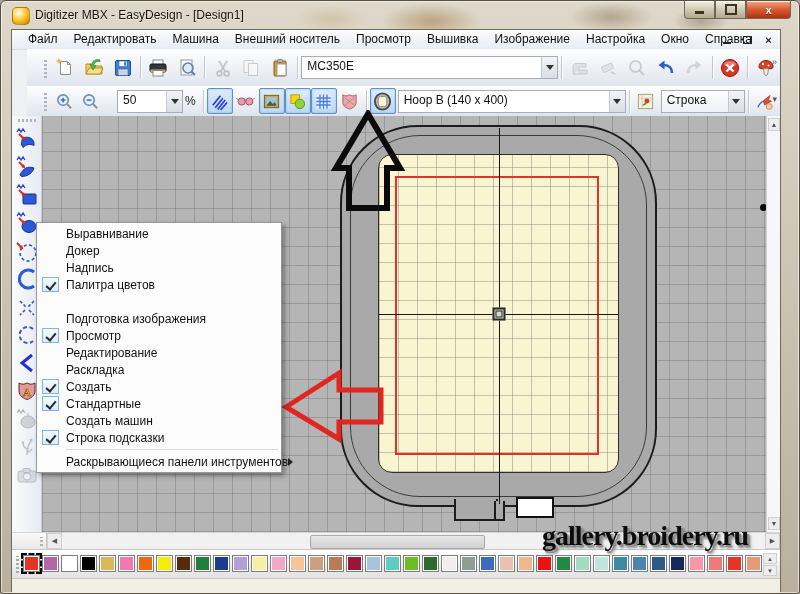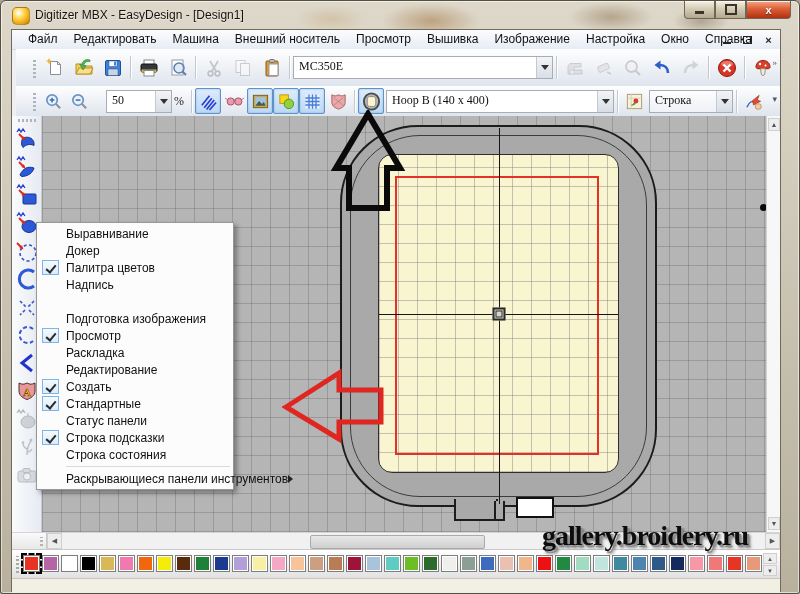--- a/index.html
+++ b/index.html
@@ -30,21 +30,21 @@
 
   
   .menubar{position:absolute;left:0;top:0;right:0;height:19px;background:linear-gradient(#fbfcfe,#e7ecf4);border-bottom:1px solid #d7dce4;display:flex;align-items:flex-end;padding-left:8px;font-size:12px;color:#111;}
   .mb-item{padding:0 8px;line-height:19px;white-space:nowrap;}
   .mdi-buttons{position:absolute;right:4px;top:3px;display:flex;gap:6px;align-items:center;}
   .mdi-btn{width:15px;height:13px;display:flex;align-items:center;justify-content:center;color:#222;font-size:11px;font-weight:bold;}
   .mdi-min{width:8px;height:2px;background:#222;margin-top:7px;}
   .mdi-restore{width:7px;height:6px;border:1.5px solid #222;}
 
   
-  .toolbar{position:absolute;left:4px;right:0;background:linear-gradient(#fdfefe,#edf0f5 55%,#dfe5ee);display:flex;align-items:center;padding-left:16px;font-family:Liberation Serif, serif;}
+  .toolbar{position:absolute;left:15px;right:0;background:linear-gradient(#fdfefe,#edf0f5 55%,#dfe5ee);display:flex;align-items:center;padding-left:16px;}
   .tb1{top:19px;height:37px;border-bottom:1px solid #cfd5dd;}
   .tb2{top:56px;height:30px;border-bottom:1px solid #979da6;}
   .grip{width:3px;height:20px;margin:0 4px 0 1px;background:repeating-linear-gradient(0deg,#aeb5bf 0 2px,transparent 2px 4px);}
   .tbtn{width:27px;height:27px;display:flex;align-items:center;justify-content:center;border:1px solid transparent;border-radius:2px;}
   .tb2 .tbtn{width:24px;height:24px;}
   .tbtn.pressed{background:linear-gradient(#dcecfb,#bcd9f5);border-color:#5f92c8;box-shadow:inset 0 0 2px rgba(40,90,150,.35);}
   .tbtn.disabled{opacity:.45;filter:grayscale(.6);}
   .tsep{width:1px;height:23px;background:#c2c8d1;margin:0 3px;box-shadow:1px 0 0 #fff;}
   .combo{height:21px;background:#fff;border:1px solid #a9acb2;display:flex;align-items:stretch;font-size:12px;color:#111;}
   .combo-text{flex:1;padding:2px 5px 0;white-space:nowrap;overflow:hidden;}
@@ -97,21 +97,21 @@
   .pal-grip{position:absolute;left:4px;top:6px;width:3px;height:17px;background:repeating-linear-gradient(0deg,#a8a8a8 0 2px,transparent 2px 4px);}
   .swatches{position:absolute;left:11px;top:5px;display:flex;gap:2px;}
   .swatch{width:17px;height:17px;border:1px solid #7e7e7e;box-sizing:border-box;box-shadow:inset 0 0 0 1px #fff;}
   .swatch.selected{outline:2px dashed #000;outline-offset:0px;}
   .pal-spin{position:absolute;right:3px;top:3px;display:flex;flex-direction:column;gap:1px;}
   .spin-btn{width:14px;height:11px;background:#ededed;border:1px solid #cfcfcf;box-sizing:border-box;display:flex;align-items:center;justify-content:center;font-size:6px;color:#555;}
 
   .statusbar{position:absolute;left:0;top:548px;width:768px;height:15px;background:#f2f0e4;border-top:1px solid #cac6b5;box-sizing:border-box;}
 
   
-  .ctx-menu{position:absolute;left:35px;top:221px;width:198px;background:#fcfcfc;border:1px solid #979797;box-shadow:3px 3px 5px rgba(0,0,0,.35);z-index:40;padding:2px 0;box-sizing:border-box;}
+  .ctx-menu{position:absolute;left:35px;top:221px;width:246px;background:#fcfcfc;border:1px solid #979797;box-shadow:3px 3px 5px rgba(0,0,0,.35);z-index:40;padding:2px 0;box-sizing:border-box;}
   .mi{height:17px;display:flex;align-items:center;padding:0 4px 0 5px;font-size:12px;color:#111;}
   .mi-check{width:17px;height:15px;margin-right:7px;flex:none;position:relative;}
   .mi-check.on{background:linear-gradient(#f4fafd,#d9ecfa);border:1px solid #7eb4ea;box-sizing:border-box;}
   .mi-check.on::after{content:"";position:absolute;left:5px;top:2px;width:4px;height:8px;border-right:2px solid #2a2a2a;border-bottom:2px solid #2a2a2a;transform:rotate(40deg);}
   .mi-label{flex:1;white-space:nowrap;}
   .mi-subarrow{width:0;height:0;border-left:5px solid #222;border-top:4px solid transparent;border-bottom:4px solid transparent;margin-right:4px;}
   .mi-sep{height:1px;background:#d9d9d9;margin:3px 3px 3px 29px;}
 
   .watermark{position:absolute;left:541px;top:519px;z-index:45;font-family:"Liberation Serif",serif;font-weight:bold;font-size:28px;letter-spacing:-1px;color:#0d0d0d;text-shadow:2px 2px 0 #8d8d8d,3px 3px 3px rgba(80,80,80,.8);}
   svg{display:block;}
@@ -556,65 +556,61 @@
     <div>
         <div class="mi">
           <span class="mi-check"></span>
           <span class="mi-label">Выравнивание</span>
         </div>
         <div class="mi">
           <span class="mi-check"></span>
           <span class="mi-label">Докер</span>
         </div>
         <div class="mi">
+          <span class="mi-check"></span>
+          <span class="mi-label">Надпись</span>
+        </div>
+        <div class="mi">
           <span class="mi-check on"></span>
           <span class="mi-label">Палитра цветов</span>
         </div>
         <div class="mi">
           <span class="mi-check"></span>
-          <span class="mi-label">Надпись</span>
-        </div>
-        <div class="mi">
-          <span class="mi-check"></span>
         </div>
         <div class="mi">
           <span class="mi-check"></span>
           <span class="mi-label">Подготовка изображения</span>
         </div>
         <div class="mi">
           <span class="mi-check on"></span>
           <span class="mi-label">Просмотр</span>
         </div>
         <div class="mi">
           <span class="mi-check"></span>
+          <span class="mi-label">Редактирование</span>
+        </div>
+        <div class="mi">
+          <span class="mi-check"></span>
           <span class="mi-label">Раскладка</span>
-        </div>
-        <div class="mi">
-          <span class="mi-check"></span>
-          <span class="mi-label">Редактирование</span>
         </div>
         <div class="mi">
           <span class="mi-check on"></span>
           <span class="mi-label">Создать</span>
         </div>
         <div class="mi">
           <span class="mi-check on"></span>
           <span class="mi-label">Стандартные</span>
         </div>
         <div class="mi">
           <span class="mi-check"></span>
-          <span class="mi-label">Статус панели</span>
+          <span class="mi-label">Создать машин</span>
         </div>
         <div class="mi">
           <span class="mi-check on"></span>
           <span class="mi-label">Строка подсказки</span>
-        </div>
-        <div class="mi">
-          <span class="mi-check"></span>
-          <span class="mi-label">Строка состояния</span>
         </div>
         <div class="mi-sep"></div>
         <div class="mi">
           <span class="mi-check"></span>
           <span class="mi-label">Раскрывающиеся панели инструментов</span>
           <span class="mi-subarrow"></span>
         </div>
       </div>
   </div>
 

